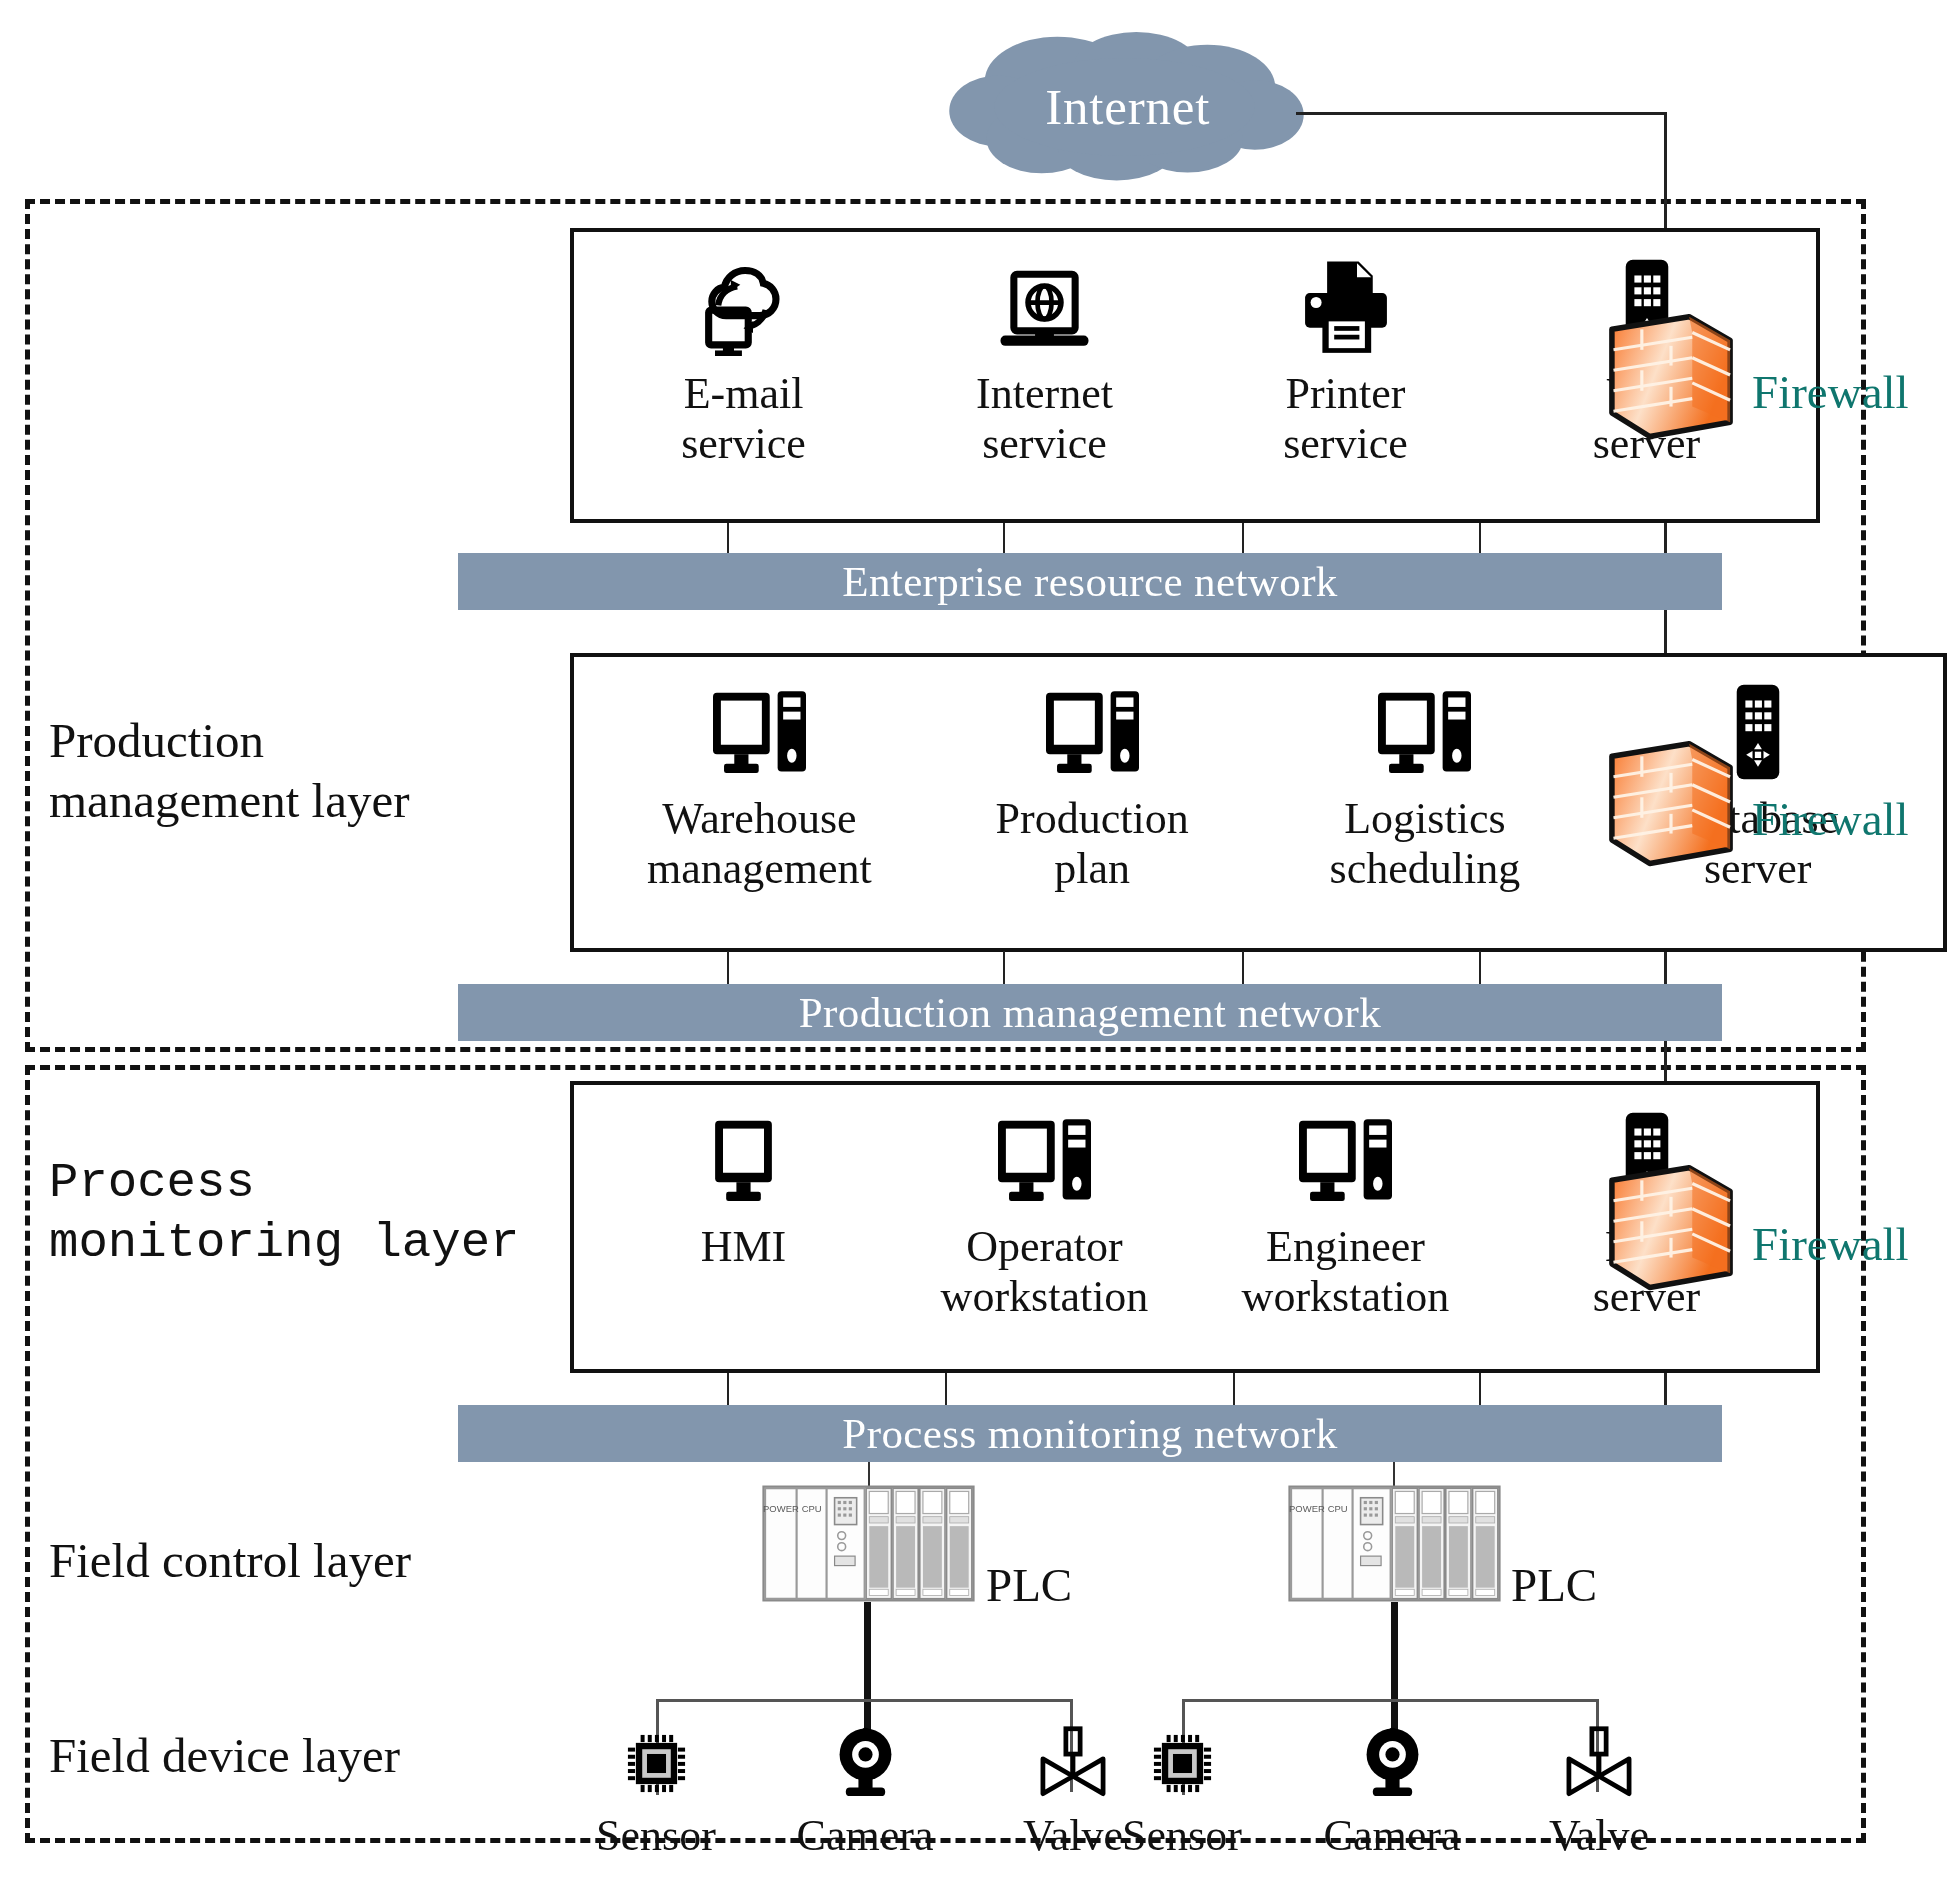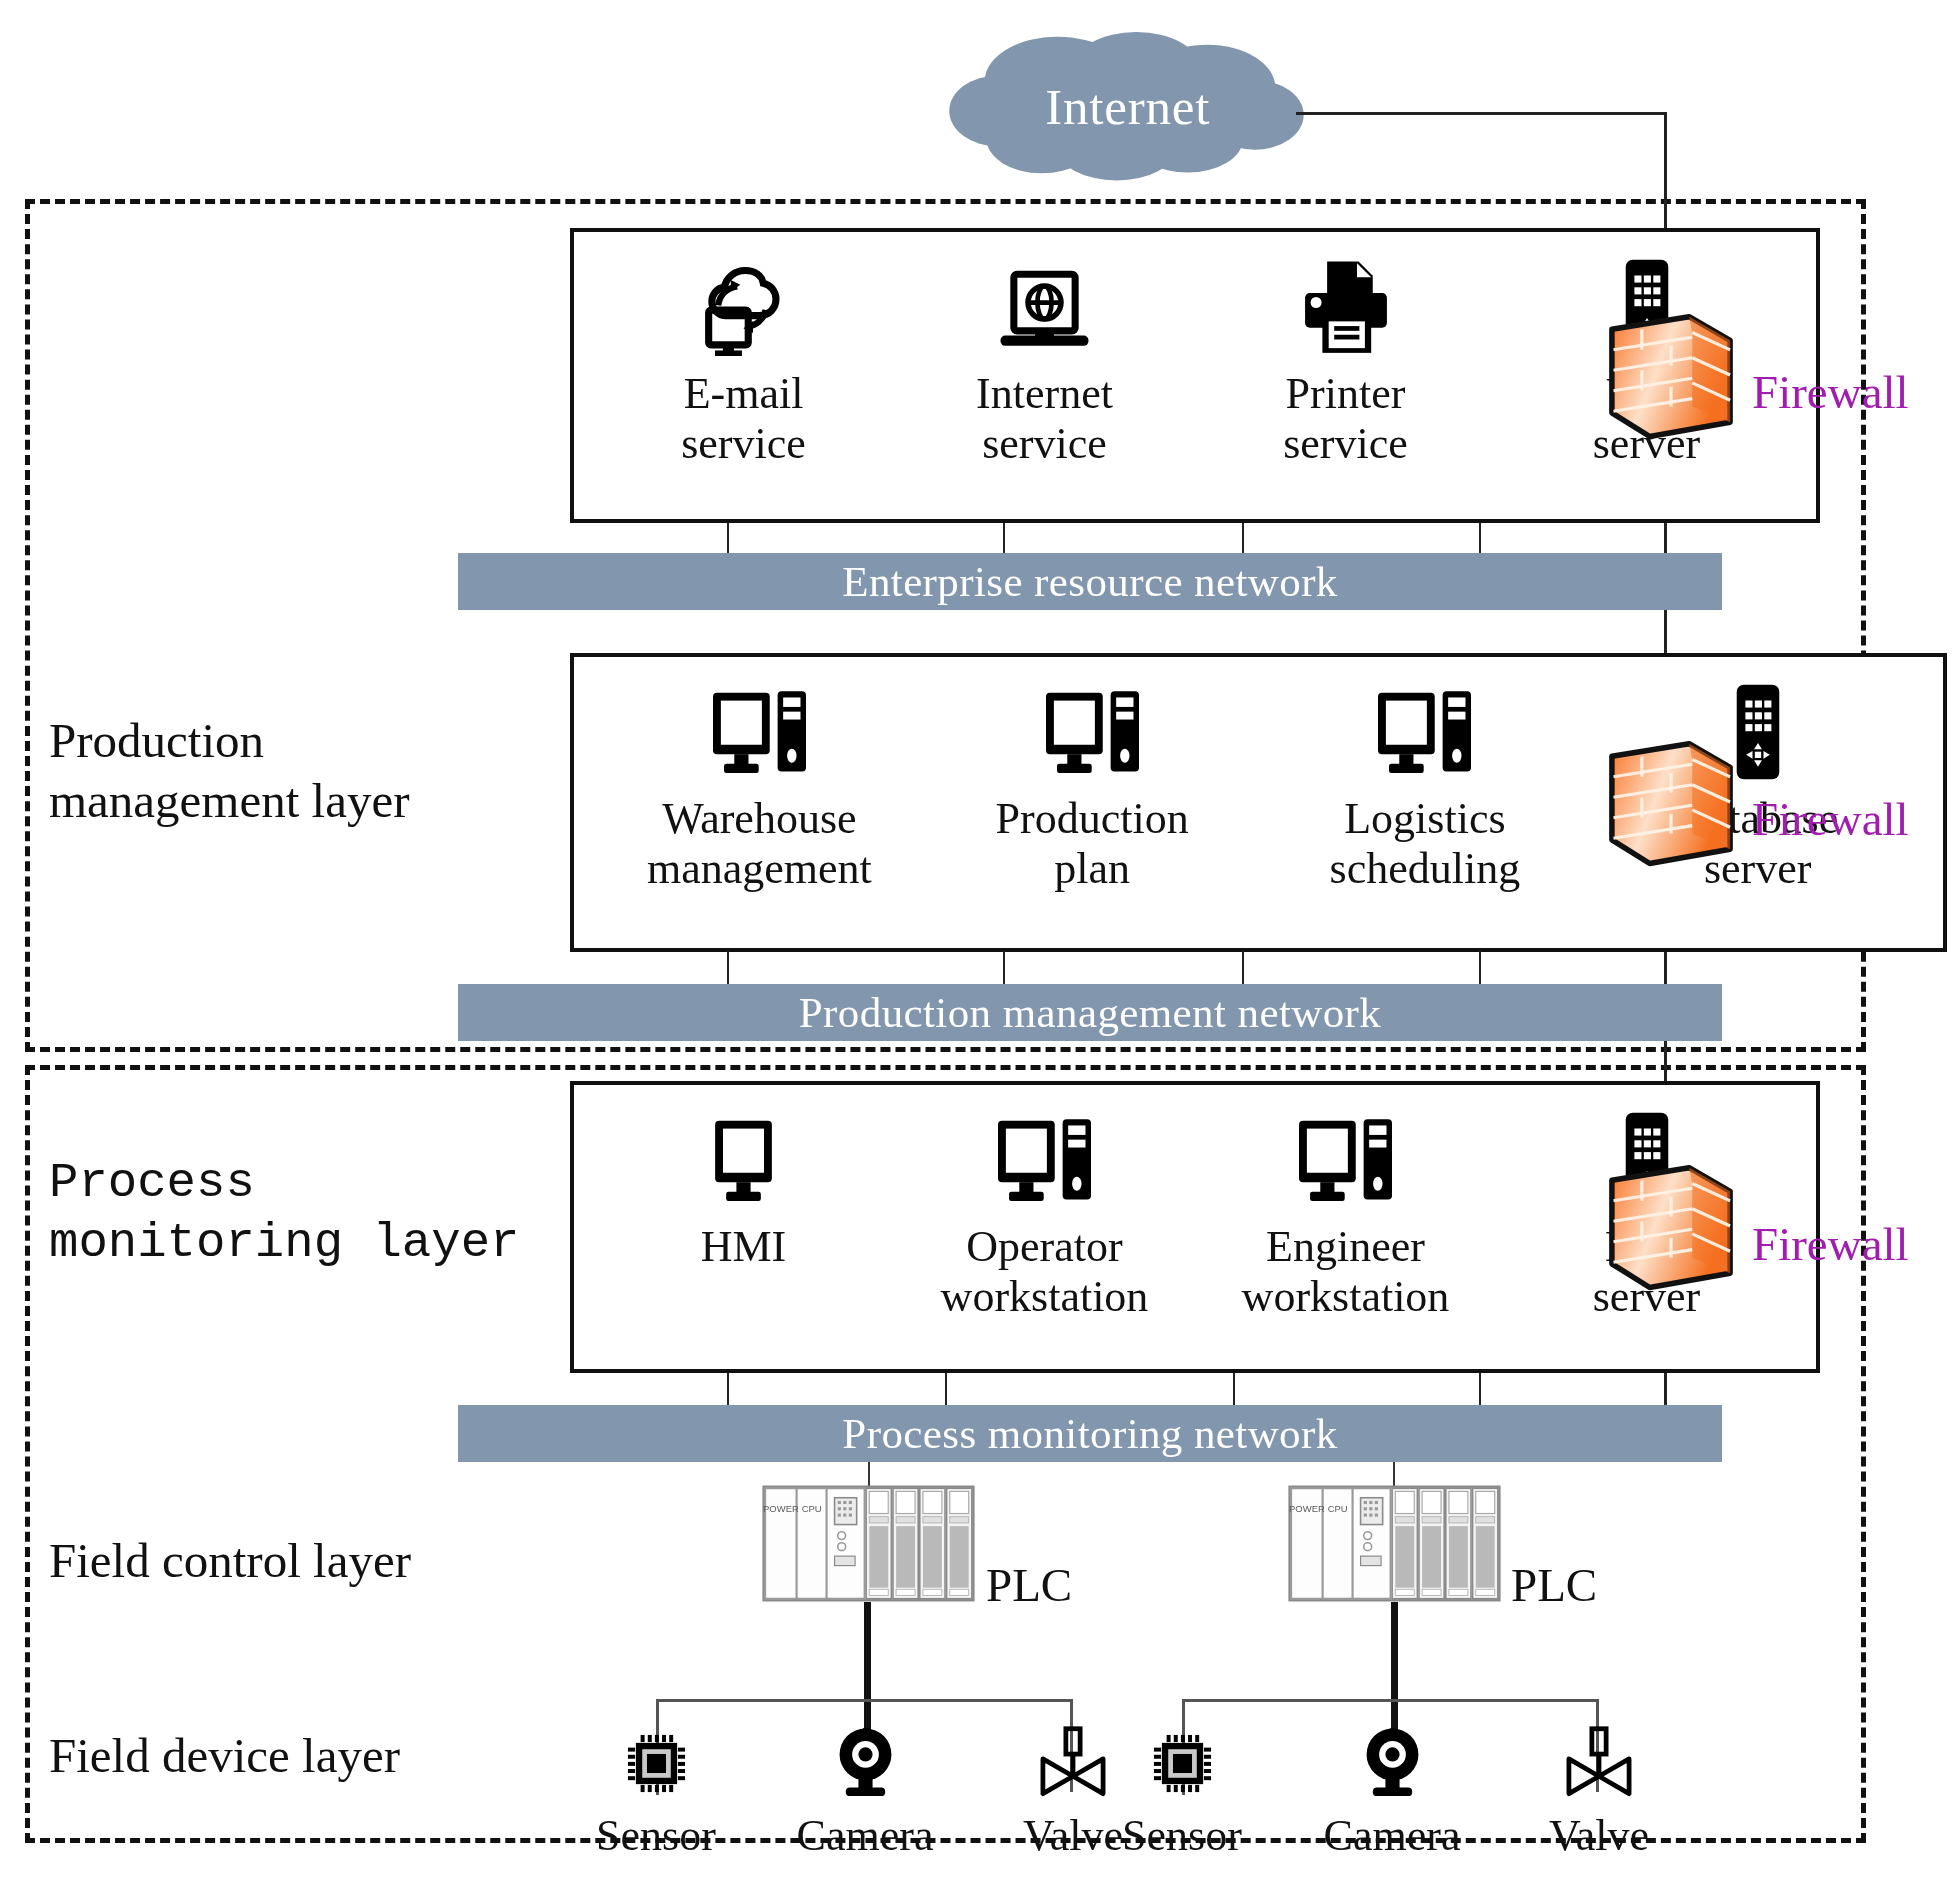--- a/index.html
+++ b/index.html
@@ -167,21 +167,21 @@
   
   .firewall {
     position: absolute;
     width: 134px;
     height: 130px;
   }
   .firewall svg { display: block; width: 100%; height: 100%; }
   .fw-label {
     position: absolute;
     font-size: 47px;
-    color: #a21caf;
+    color: #0f766e;
     white-space: nowrap;
   }
   #fw-1 { left: 1604px; top: 312px; }
   #fw-1-label { left: 1752px; top: 365px; }
   #fw-2 { left: 1604px; top: 739px; }
   #fw-2-label { left: 1752px; top: 792px; }
   #fw-3 { left: 1604px; top: 1163px; }
   #fw-3-label { left: 1752px; top: 1217px; }
 
   

